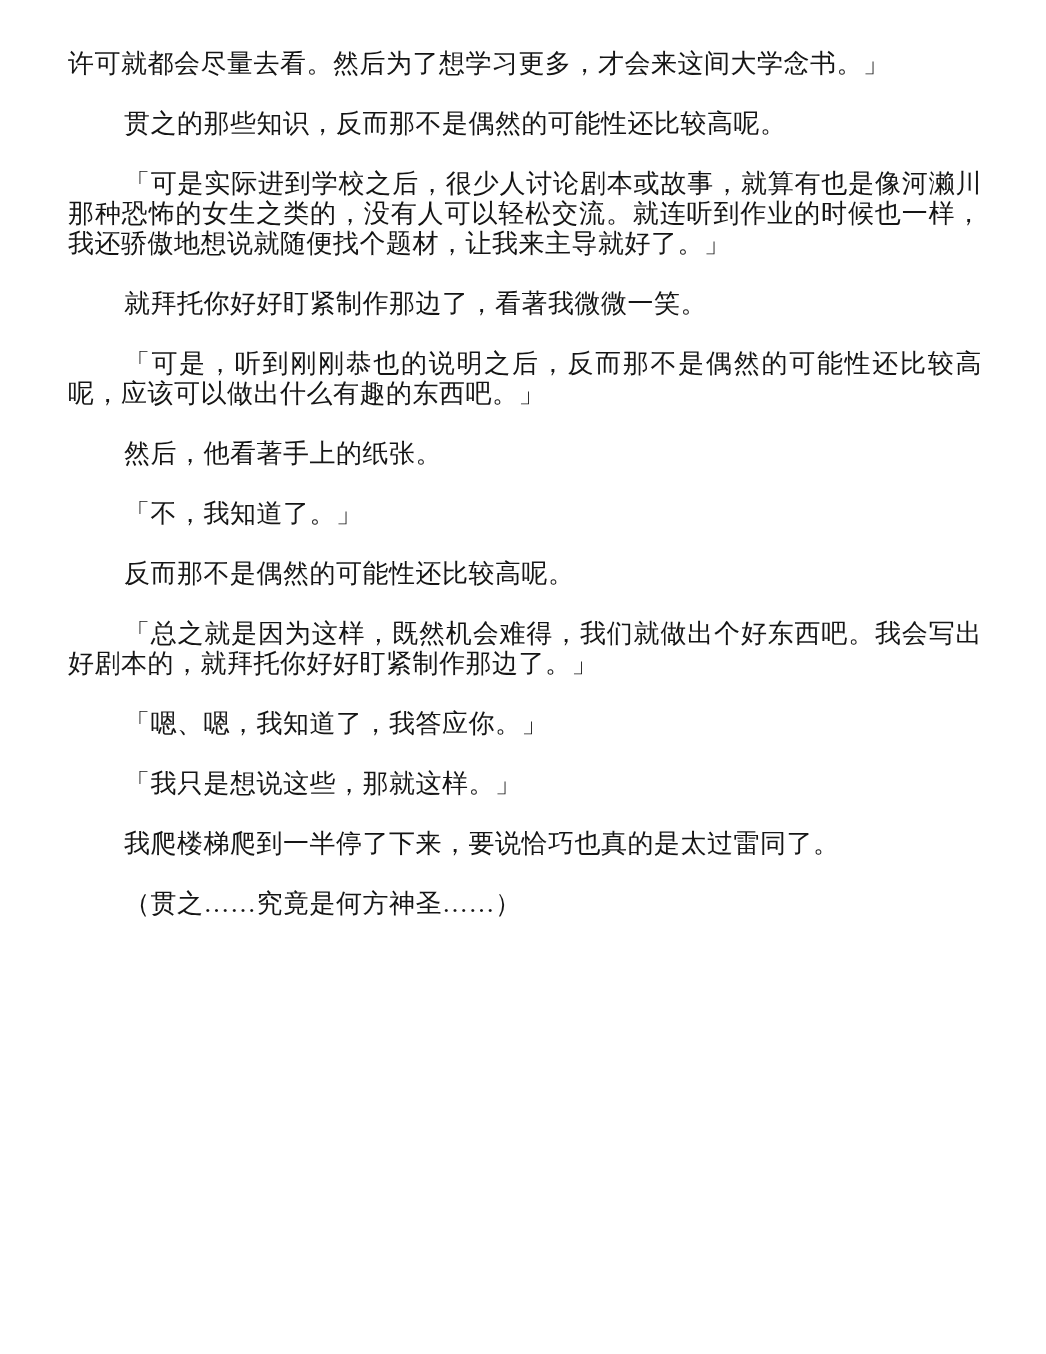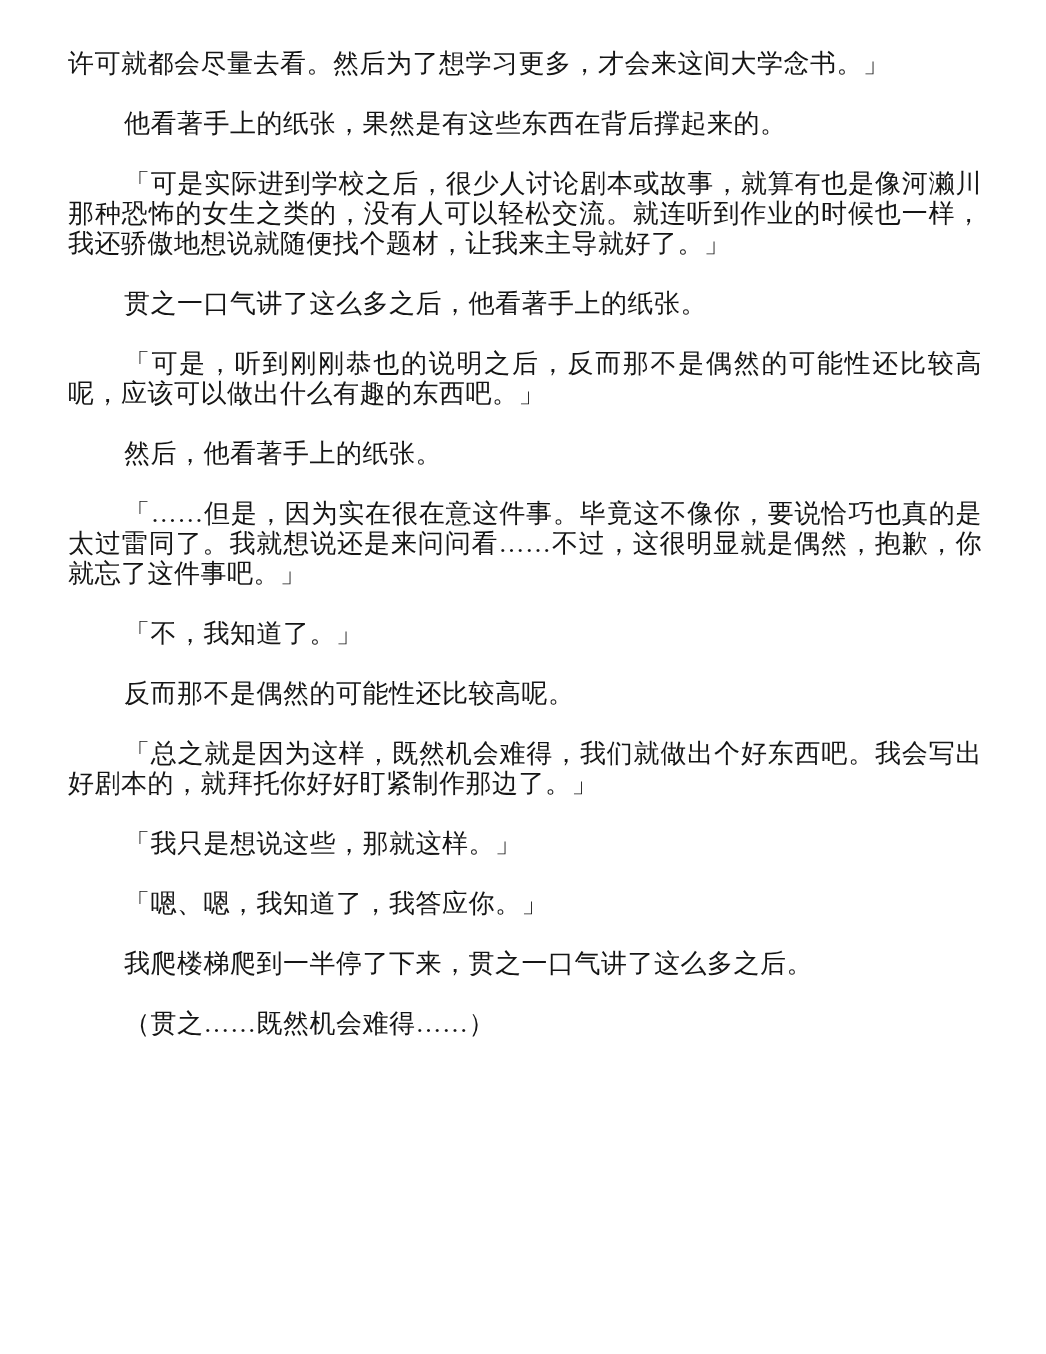--- a/index.html
+++ b/index.html
@@ -31,26 +31,25 @@
   }
   .page p.indent {
     text-indent: 2.15em;
   }
 </style>
 </head>
 <body>
 
 <div class="page">
   <p>许可就都会尽量去看。然后为了想学习更多，才会来这间大学念书。」</p>
-  <p class="indent">他看著手上的纸张，果然是有这些东西在背后撑起来的。</p>
+  <p class="indent">贯之的那些知识，反而那不是偶然的可能性还比较高呢。</p>
   <p class="indent">「可是实际进到学校之后，很少人讨论剧本或故事，就算有也是像河濑川那种恐怖的女生之类的，没有人可以轻松交流。就连听到作业的时候也一样，我还骄傲地想说就随便找个题材，让我来主导就好了。」</p>
-  <p class="indent">贯之一口气讲了这么多之后，他看著手上的纸张。</p>
+  <p class="indent">就拜托你好好盯紧制作那边了，看著我微微一笑。</p>
   <p class="indent">「可是，听到刚刚恭也的说明之后，反而那不是偶然的可能性还比较高呢，应该可以做出什么有趣的东西吧。」</p>
   <p class="indent">然后，他看著手上的纸张。</p>
-  <p class="indent">「……但是，因为实在很在意这件事。毕竟这不像你，要说恰巧也真的是太过雷同了。我就想说还是来问问看……不过，这很明显就是偶然，抱歉，你就忘了这件事吧。」</p>
   <p class="indent">「不，我知道了。」</p>
   <p class="indent">反而那不是偶然的可能性还比较高呢。</p>
   <p class="indent">「总之就是因为这样，既然机会难得，我们就做出个好东西吧。我会写出好剧本的，就拜托你好好盯紧制作那边了。」</p>
+  <p class="indent">「嗯、嗯，我知道了，我答应你。」</p>
   <p class="indent">「我只是想说这些，那就这样。」</p>
-  <p class="indent">「嗯、嗯，我知道了，我答应你。」</p>
-  <p class="indent">我爬楼梯爬到一半停了下来，贯之一口气讲了这么多之后。</p>
-  <p class="indent">（贯之……既然机会难得……）</p>
+  <p class="indent">我爬楼梯爬到一半停了下来，要说恰巧也真的是太过雷同了。</p>
+  <p class="indent">（贯之……究竟是何方神圣……）</p>
 </div>
 
 </body></html>

